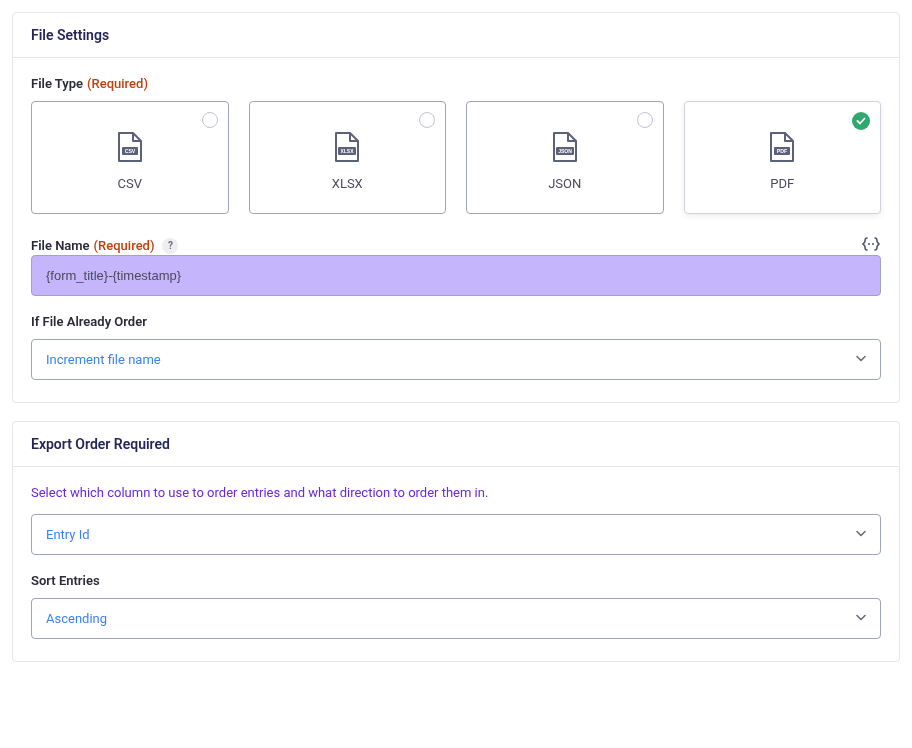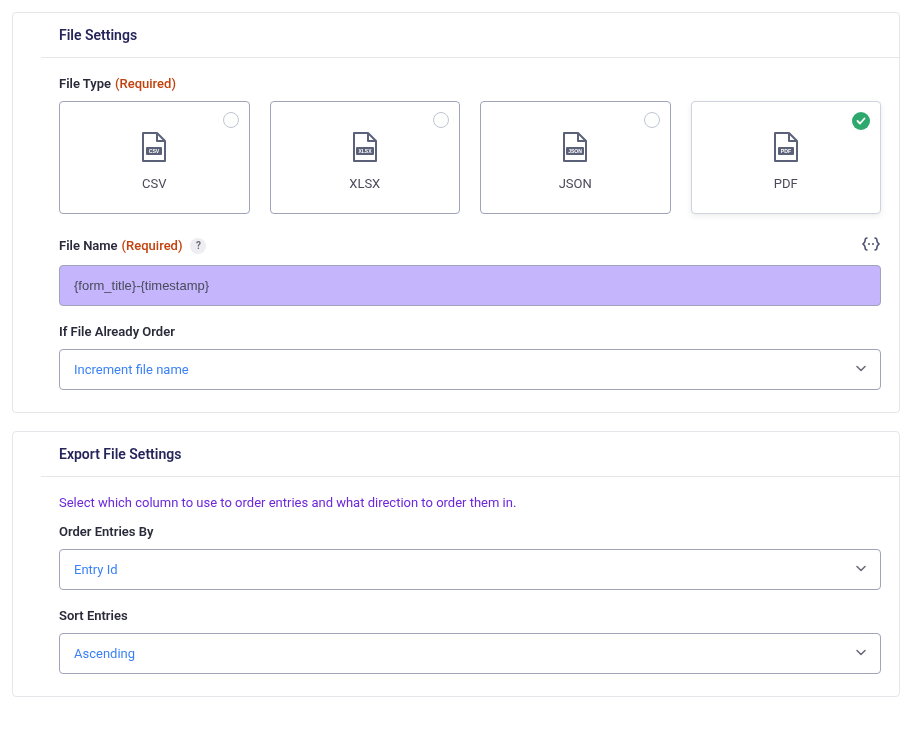--- a/index.html
+++ b/index.html
@@ -9,21 +9,20 @@
     font-family: -apple-system, BlinkMacSystemFont, "Segoe UI", Roboto, Helvetica, Arial, sans-serif;
     font-size: 13px;
     color: #4a4a5a;
     background: #fff;
   }
   .section {
     border: 1px solid #e6e6ea;
     border-radius: 4px;
     margin-bottom: 18px;
     background: #fff;
-    padding-left: 28px;
   }
   .section-header {
     padding: 14px 18px;
     border-bottom: 1px solid #e6e6ea;
     font-weight: 600;
     font-size: 14px;
     color: #25255a;
   }
   .section-body {
     padding: 18px 18px 22px 18px;
@@ -52,21 +51,20 @@
     color: #6b6b7a;
     font-size: 10px;
     font-weight: 700;
     margin-left: 4px;
     cursor: pointer;
   }
   .label-row {
     display: flex;
     justify-content: space-between;
     align-items: center;
-    margin-bottom: 10px;
     gap: 18px;
   }
   .label-row .field-label { margin-bottom: 0; }
   .merge-icon {
     color: #4e5472;
     cursor: pointer;
   }
   .cards {
     display: grid;
     grid-template-columns: repeat(4, 1fr);
@@ -254,26 +252,25 @@
         <svg width="12" height="12" viewBox="0 0 12 12">
             <path d="M2 4 L6 8 L10 4" stroke="#6b6b7a" stroke-width="1.6" fill="none" stroke-linecap="round" stroke-linejoin="round"></path>
           </svg>
       </span>
     </div>
 
   </div>
 </div>
 
 <div class="section">
-  <div class="section-header">Export File Settings</div>
+  <div class="section-header">Export Order Required</div>
   <div class="section-body">
 
     <div class="desc">Select which column to use to order entries and what direction to order them in.</div>
 
-    <div class="field-label">Order Entries By</div>
     <div class="select-wrap mb18">
       <div class="select">Entry Id</div>
       <span class="chevron">
         <svg width="12" height="12" viewBox="0 0 12 12">
             <path d="M2 4 L6 8 L10 4" stroke="#6b6b7a" stroke-width="1.6" fill="none" stroke-linecap="round" stroke-linejoin="round"></path>
           </svg>
       </span>
     </div>
 
     <div class="field-label">Sort Entries</div>

